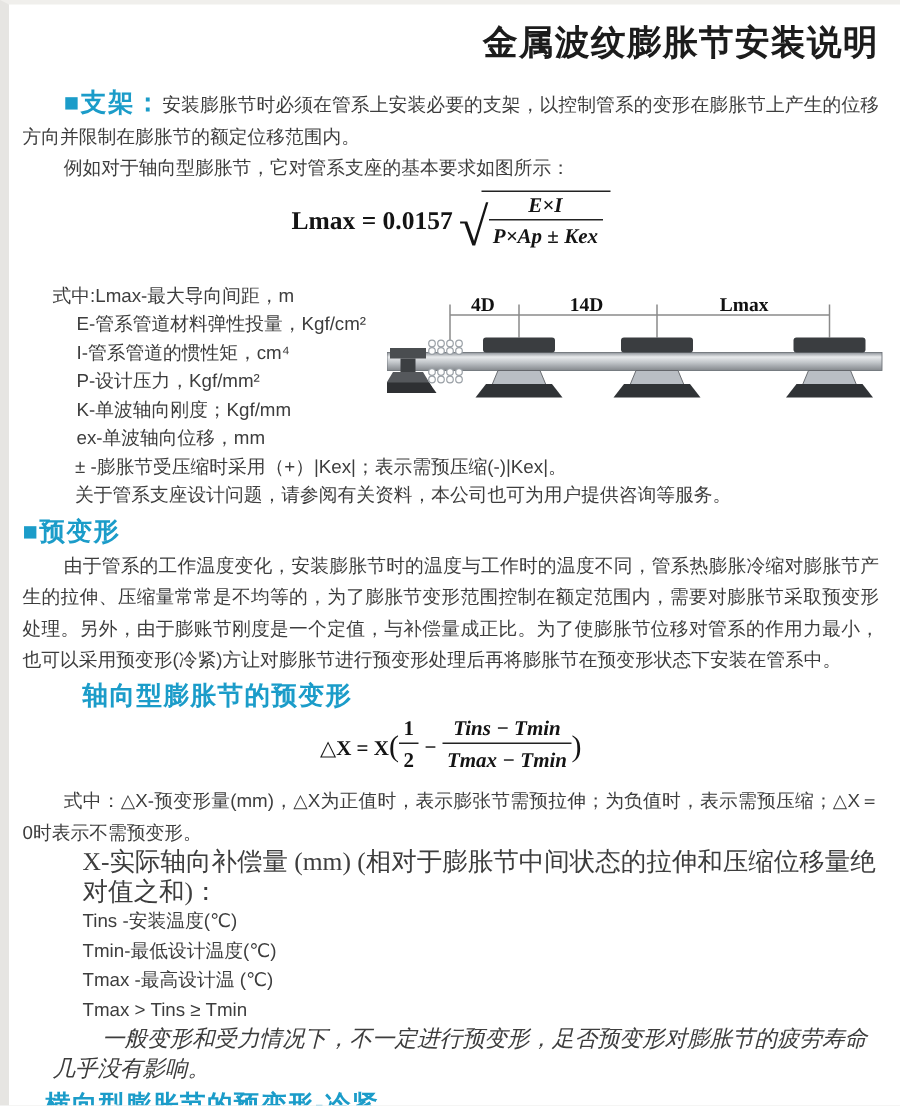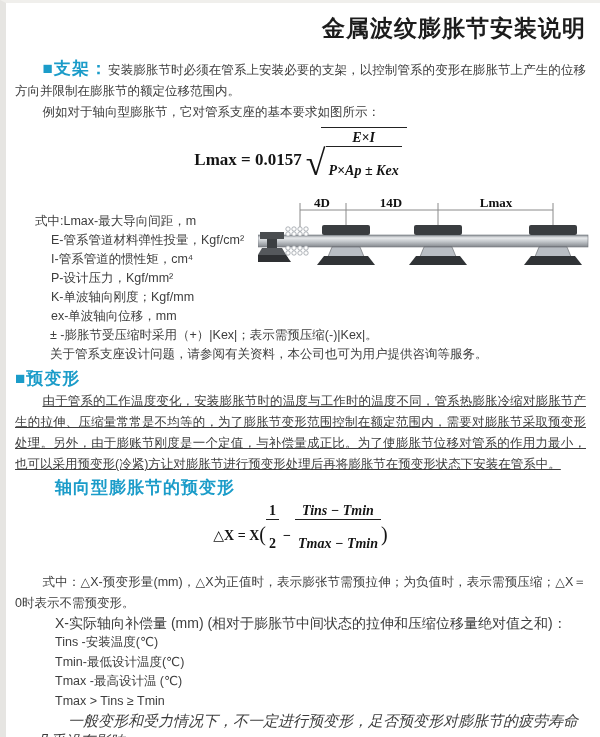--- a/index.html
+++ b/index.html
@@ -40,47 +40,47 @@
     font-family:"Liberation Serif","DejaVu Serif",serif;
     font-weight:bold;
     color:#141414;
   }
   .f1{margin:4px 0 6px 0;}
   .f-lhs{font-size:17px;}
   .sqrt-sign{font-size:36px;font-weight:400;line-height:30px;vertical-align:middle;margin:0 -5px 0 4px;position:relative;top:2px;}
   .sqrt-body{display:inline-block;border-top:1.6px solid #222;vertical-align:middle;padding:2px 5px 0 5px;}
   .frac{display:inline-block;vertical-align:middle;text-align:center;font-size:14px;line-height:1.15;}
   .frac .num{display:block;padding:0 3px;}
-  .frac .den{display:block;border-top:1px solid #222;padding:16px 3px;}
+  .frac .den{display:block;border-top:1px solid #222;padding:4px 3px;}
   .frac.ital{font-style:italic;}
   .f2{margin:4px 0 2px 0;}
   .f2 .paren{font-size:20px;font-weight:400;vertical-align:middle;position:relative;top:-1px;}
   .f2 .f-lhs,.f3 .f-lhs,.f3 .f-rhs{font-size:14px;vertical-align:middle;}
   .f3{margin:6px 0 4px 0;}
   
   .defs{margin-top:17px;font-size:12.5px;line-height:19px;color:#3d3d3d;}
   .defs .def-line{margin-left:36px;}
   .defs .def-line:first-child{margin-left:20px;}
   .pm-line,.consult-line{font-size:12.5px;line-height:19px;margin-left:35px;color:#3d3d3d;}
   .sec-title{
     margin:3px 0 0 0;
     font-size:17px;
     font-weight:bold;
     color:#1b9cc9;
     line-height:23px;
     letter-spacing:1px;
   }
-  .preform-para{margin-top:1px;text-indent:2.2em;text-decoration:underline;}
+  .preform-para{margin-top:1px;text-indent:2.2em;}
   .sub-title{
     font-size:17px;font-weight:bold;color:#1b9cc9;line-height:23px;letter-spacing:1px;
   }
   .axial-title{margin:1px 0 0 40px;}
   .lateral-title{margin:2px 0 0 15px;}
   .shizhong{text-indent:2.2em;margin-top:4px;line-height:20.5px;}
-  .x-def{margin-left:40px;line-height:20px;font-size:14px;}
+  .x-def{margin-left:40px;line-height:20px;font-size:17px;font-family:Liberation Serif, serif;}
   .t-def{margin-left:40px;line-height:19.5px;font-size:12.5px;}
   .note-line{margin-left:20px;text-indent:2.2em;line-height:20px;font-size:15px;font-style:italic;}
   
   .diagram{position:absolute;left:252px;top:192px;width:342px;height:84px;}
   .dim-label{font-family:"Liberation Serif","DejaVu Serif",serif;font-weight:bold;font-size:13px;fill:#111;}
 </style>
 </head>
 <body>
 
 <div class="page">

